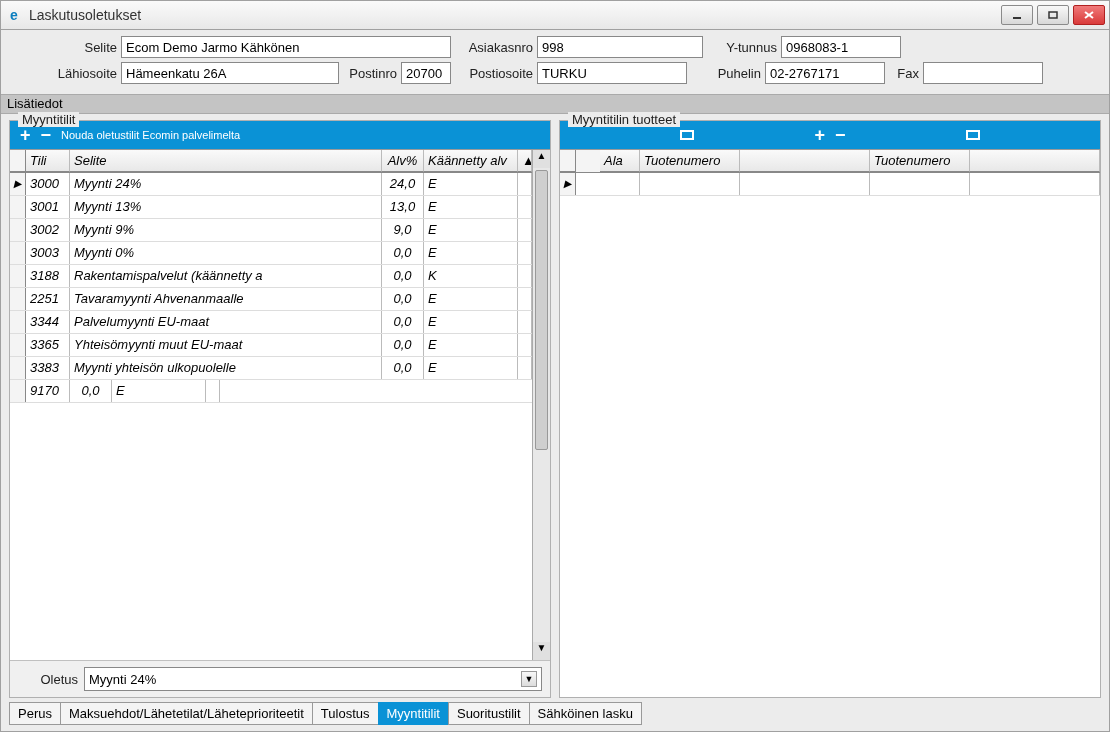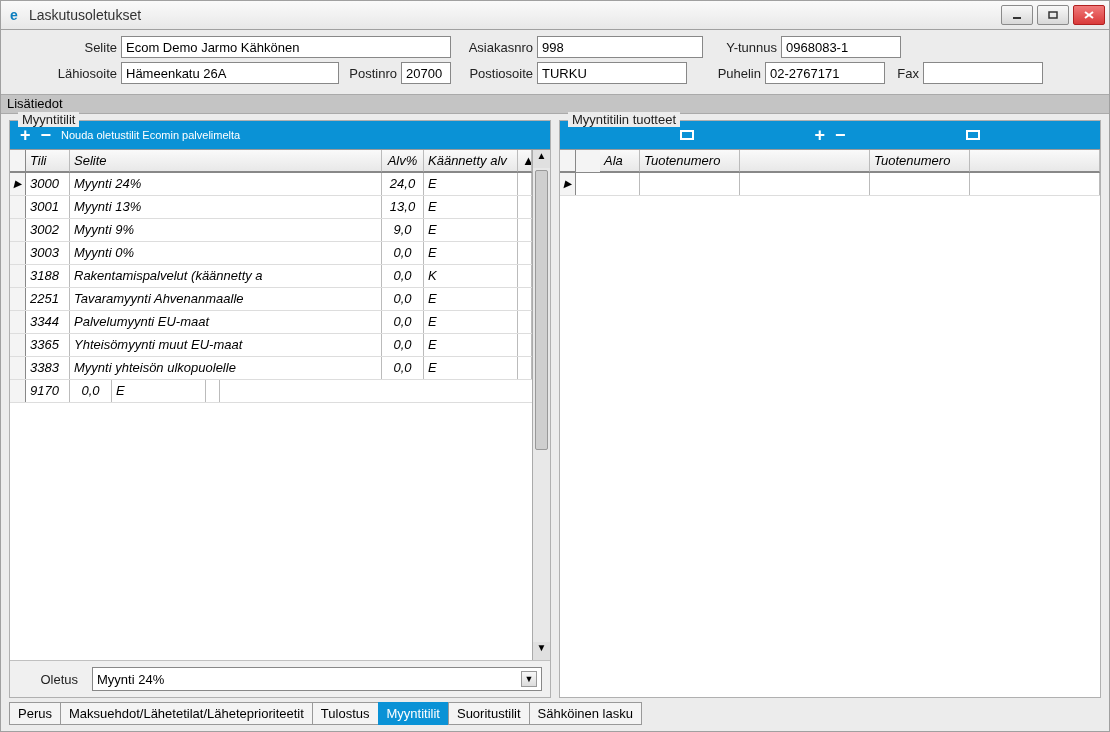--- a/index.html
+++ b/index.html
@@ -50,21 +50,21 @@
 .scroll .thumb { position:absolute; left:2px; right:2px; top:20px; height:280px; background:#cfcfcf; border:1px solid #999; border-radius:2px;}
 .scroll .arrow { position:absolute; left:0; right:0; height:18px; text-align:center; font-size:10px; background:#e0e0e0;}
 .scroll .arrow.up{top:0;} .scroll .arrow.dn{bottom:0;}
 
 
 .col-ala { width: 40px; flex:0 0 40px;margin-left:24px;}
 .col-tn { width: 100px; flex:0 0 100px;}
 .col-blank { flex:1; }
 
 
-.groupfoot { padding: 6px 8px; display: flex; align-items: center; gap: 14px; background:#f0f0f0; border-top:1px solid #c0c0c0;}
+.groupfoot { padding: 6px 8px; display: flex; align-items: center; gap: 6px; background:#f0f0f0; border-top:1px solid #c0c0c0;}
 .combo { flex: 1; height: 24px; border: 1px solid #888; background: #fff; display: flex; align-items:center; padding:0 4px; justify-content:space-between; font-size:13px;}
 .combo .dd { width:16px; height:16px; background:linear-gradient(#f8f8f8,#dcdcdc); border:1px solid #999; display:flex; align-items:center; justify-content:center; font-size:9px;}
 
 
 .tabs { display: flex; padding: 0 8px 6px 8px; background:#ececec; }
 .tab { border: 1px solid #999; background: #f4f4f4; padding: 3px 8px; font-size: 13px; cursor: default; border-bottom:1px solid #999; margin-right:-1px;}
 .tab.active { background: #0a92d6; color: #fff; border-color:#0a92d6;}
 </style>
 </head>
 <body>

